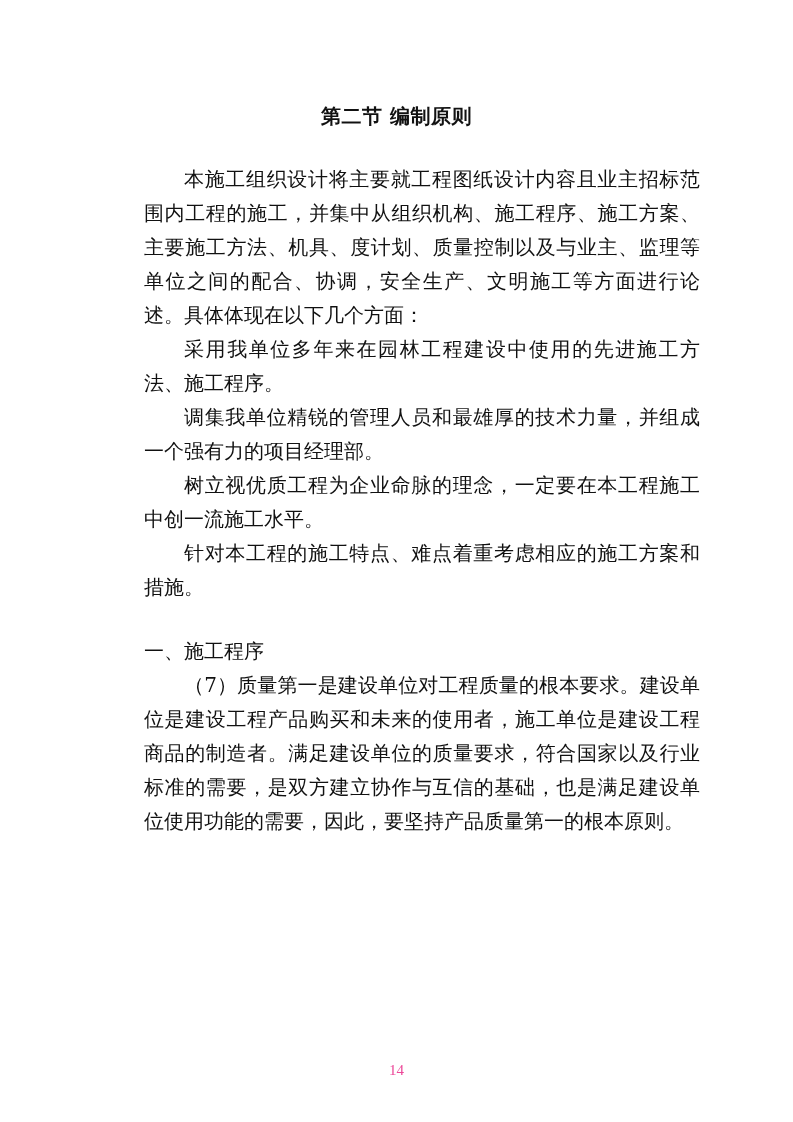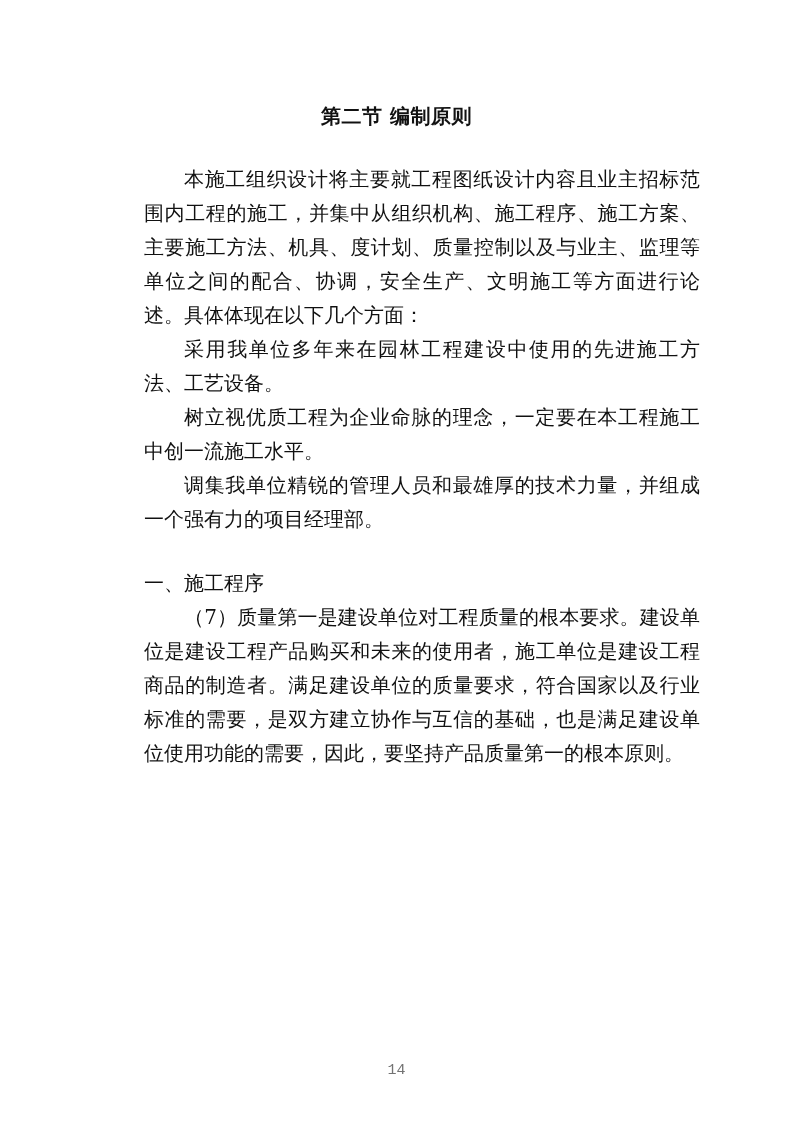--- a/index.html
+++ b/index.html
@@ -55,36 +55,37 @@
       margin: 0;
       margin-top: 30px;
       text-indent: 0;
     }
     .page-number {
       position: absolute;
       top: 1062px;
       left: 0;
       width: 793px;
       text-align: center;
-      font-family: Liberation Mono, monospace;
+      font-family: Liberation Serif, serif;
       font-size: 15px;
-      color: #737373;
+      color: #ec4899;
     }
   </style>
 </head>
 <body>
 
 <div class="page">
 
   <div class="title">第二节  编制原则</div>
 
   <div class="body-text">
     <p class="para">本施工组织设计将主要就工程图纸设计内容且业主招标范围内工程的施工，并集中从组织机构、施工程序、施工方案、主要施工方法、机具、度计划、质量控制以及与业主、监理等单位之间的配合、协调，安全生产、文明施工等方面进行论述。具体体现在以下几个方面：</p>
-    <p class="para">采用我单位多年来在园林工程建设中使用的先进施工方法、工艺设备。</p>
+    <p class="para">采用我单位多年来在园林工程建设中使用的先进施工方法、施工程序。</p>
+    <p class="para">调集我单位精锐的管理人员和最雄厚的技术力量，并组成一个强有力的项目经理部。</p>
     <p class="para">树立视优质工程为企业命脉的理念，一定要在本工程施工中创一流施工水平。</p>
-    <p class="para">调集我单位精锐的管理人员和最雄厚的技术力量，并组成一个强有力的项目经理部。</p>
+    <p class="para">针对本工程的施工特点、难点着重考虑相应的施工方案和措施。</p>
 
     <p class="heading-line">一、施工程序</p>
     <p class="para">（7）质量第一是建设单位对工程质量的根本要求。建设单位是建设工程产品购买和未来的使用者，施工单位是建设工程商品的制造者。满足建设单位的质量要求，符合国家以及行业标准的需要，是双方建立协作与互信的基础，也是满足建设单位使用功能的需要，因此，要坚持产品质量第一的根本原则。</p>
   </div>
 
   <div class="page-number">14</div>
 </div>
 
 </body></html>

